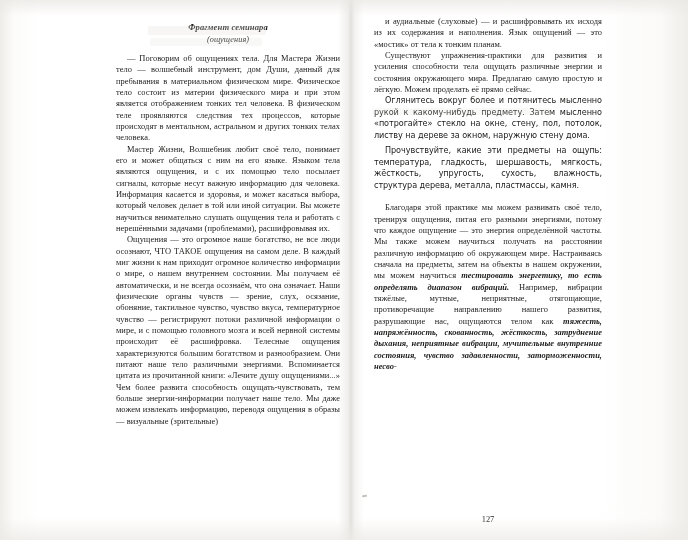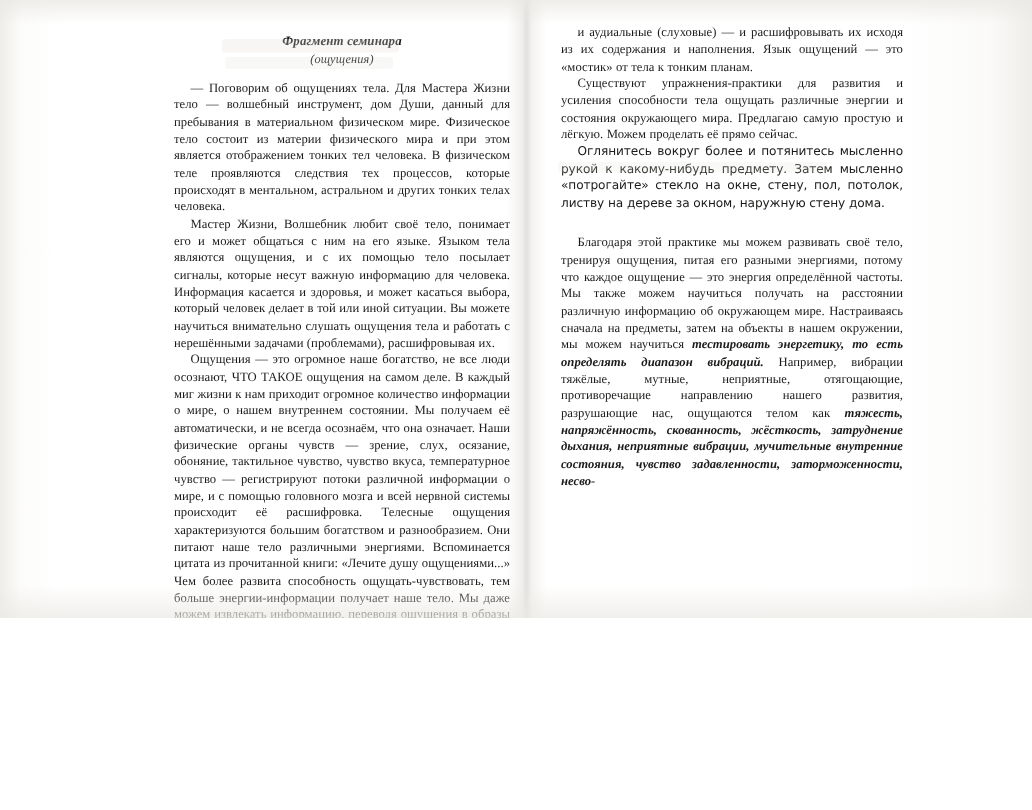--- a/index.html
+++ b/index.html
@@ -9,21 +9,21 @@
   }
   body {
     width: 688px;
     height: 540px;
     overflow: hidden;
     font-family: "Liberation Serif", serif;
   }
   #book {
     position: relative;
     width: 688px;
-    height: 412px;
+    height: 540px;
     background: #ffffff;
     overflow: hidden;
   }
   
   .paper {
     position: absolute;
     inset: 0;
     background:
       linear-gradient(to right,
         rgba(238,236,232,0.95) 0px,
@@ -187,20 +187,21 @@
   <div class="page page-right">
 
     <div class="col col-right">
 
       <p class="body">и аудиальные (слуховые) — и расшифровывать их исходя из их содержания и наполнения. Язык ощущений — это «мостик» от тела к тонким планам.</p>
       <p class="body">Существуют упражнения-практики для развития и усиления способности тела ощущать различные энергии и состояния окружающего мира. Предлагаю самую простую и лёгкую. Можем проделать её прямо сейчас.</p>
 
 
       <p class="sans">Оглянитесь вокруг более и потянитесь мысленно рукой к какому-нибудь предмету. Затем мысленно «потрогайте» стекло на окне, стену, пол, потолок, листву на дереве за окном, наружную стену дома.</p>
       <div class="gap-sm"></div>
+      <p class="sans">Прочувствуйте, какие эти предметы на ощупь: температура, гладкость, шершавость, мягкость, жёсткость, упругость, сухость, влажность, структура дерева, металла, пластмассы, камня.</p>
       <div class="gap-sm"></div>
 
       <div class="gap"></div>
 
       <p class="body"><span>Благодаря этой практике мы можем развивать своё тело, тренируя ощущения, питая его разными энергиями, потому что каждое ощущение — это энергия определённой частоты. Мы также можем научиться получать на расстоянии различную информацию об окружающем мире. Настраиваясь сначала на предметы, затем на объекты в нашем окружении, мы можем научиться </span><span class="bi">тестировать энергетику, то есть определять диапазон вибраций.</span><span> Например, вибрации тяжёлые, мутные, неприятные, отягощающие, противоречащие направлению нашего развития, разрушающие нас, ощущаются телом как </span><span class="b">тяжесть, напряжённость, скованность, жёсткость, затруднение дыхания, неприятные вибрации, мучительные внутренние состояния, чувство задавленности, заторможенности, несво-</span></p>
 
     </div>
 
     <div class="folio folio-right">127</div>
     <div class="speck" style="left: 18px; top: 495px;"></div>

